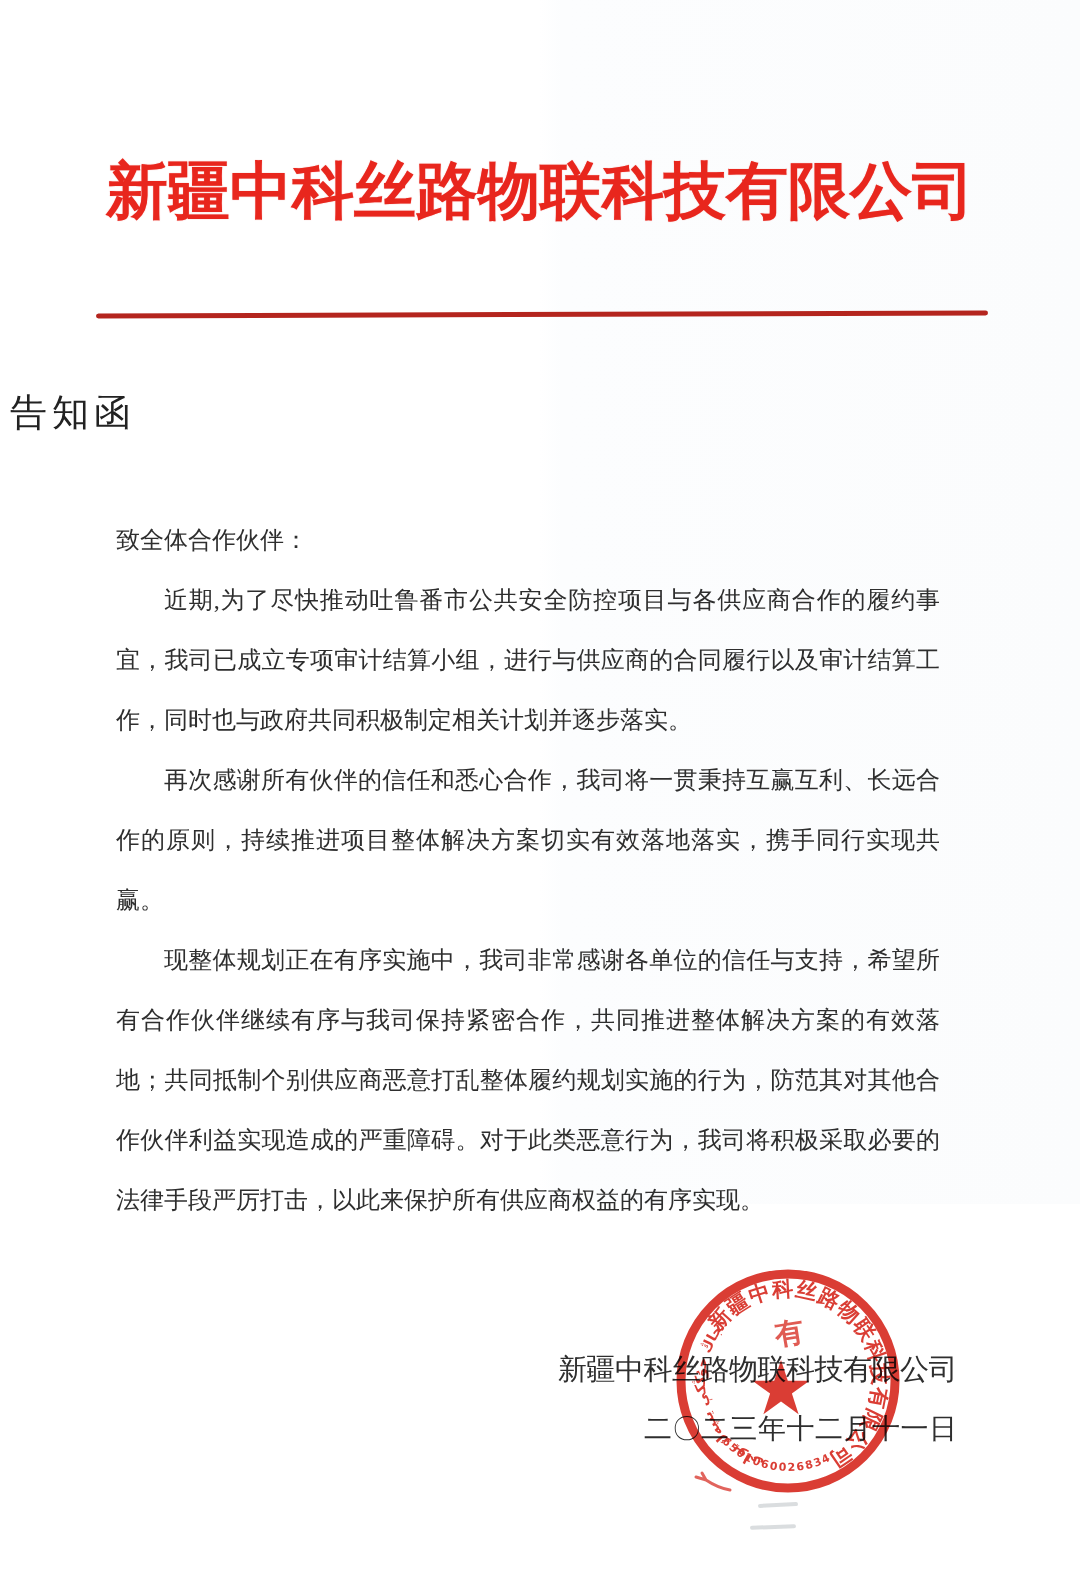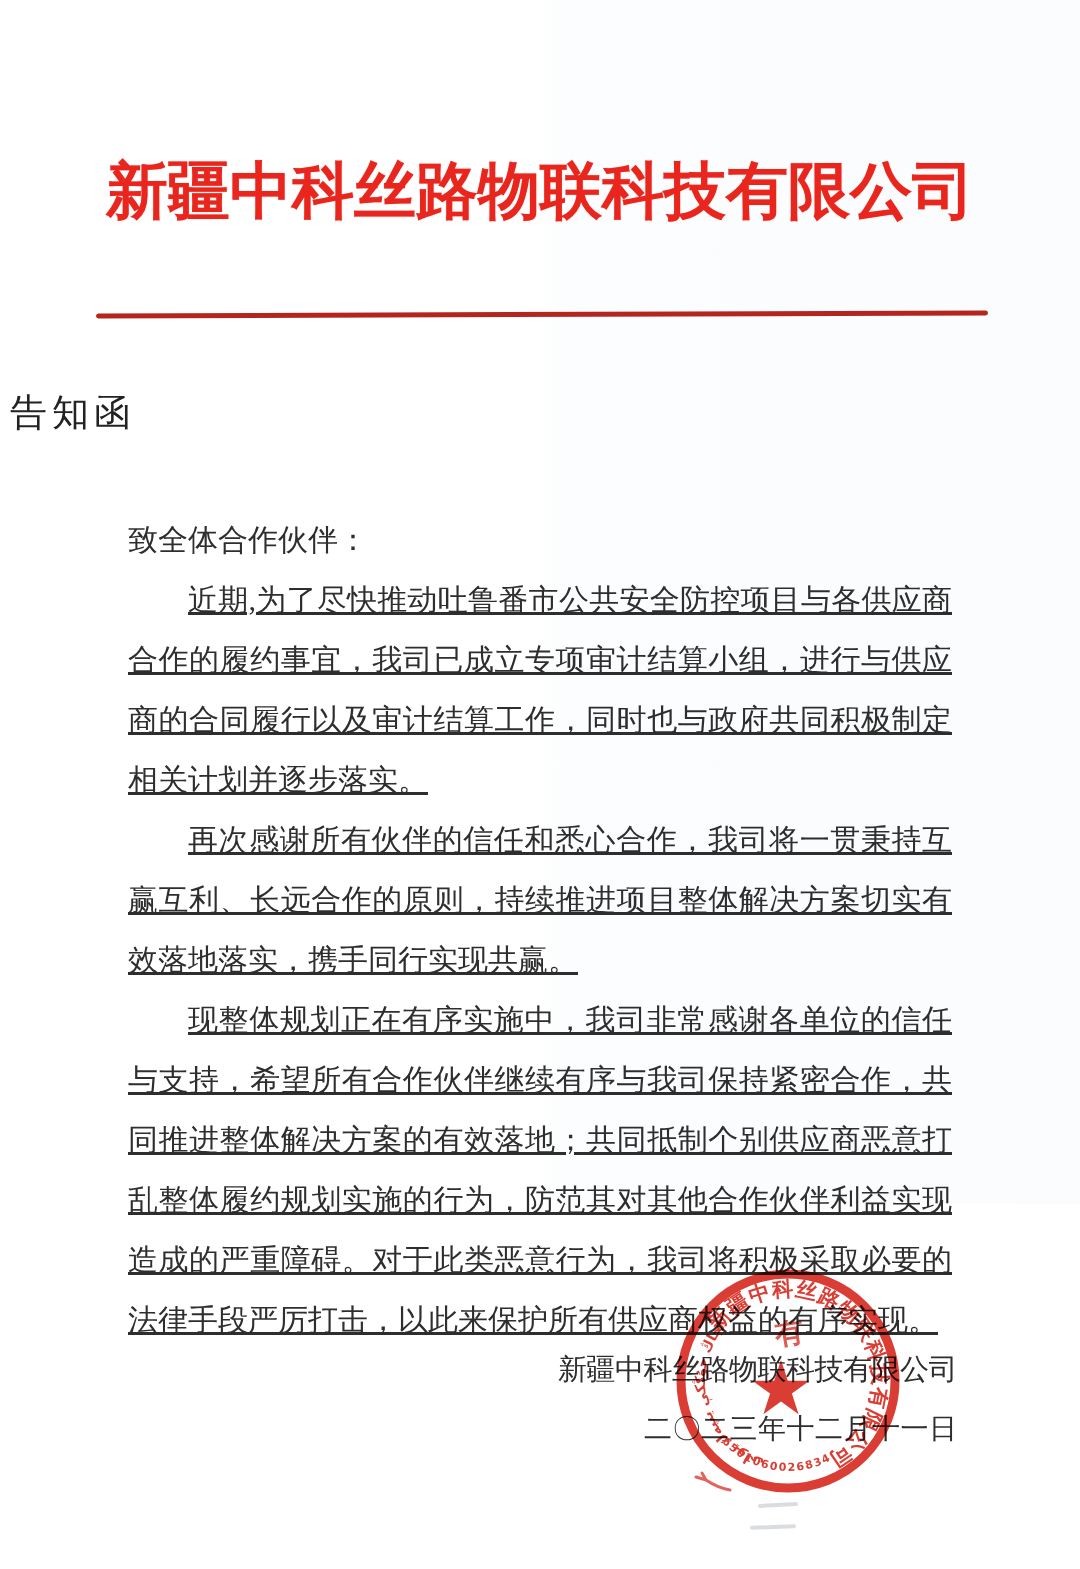--- a/index.html
+++ b/index.html
@@ -28,26 +28,26 @@
     background:#b4251e;border-radius:3px;
     transform:rotate(-0.18deg);
   }
   .doc-title{
     position:absolute;top:388px;left:5px;width:1080px;
     text-align:left;
     font-size:37px;font-weight:400;color:#222;
     letter-spacing:5px;text-indent:5px;
   }
   .body-text{
-    position:absolute;top:510px;left:128px;width:824px;
-    font-size:30px;line-height:60px;color:#2e2e2e;
+    position:absolute;top:510px;left:116px;width:824px;
+    font-size:24px;line-height:60px;color:#2e2e2e;
     text-align:justify;word-break:break-all;
   }
   .body-text p{margin:0;}
-  .body-text p.para{text-indent:2em;text-decoration:underline;}
+  .body-text p.para{text-indent:2em;}
   .sig-company{
     position:absolute;top:1350px;left:558px;
     font-size:29px;color:#2e2e2e;letter-spacing:-0.5px;
     z-index:2;white-space:nowrap;
   }
   .sig-date{
     position:absolute;top:1410px;left:644px;
     font-size:28px;color:#2e2e2e;letter-spacing:0.5px;
     z-index:2;white-space:nowrap;
   }

